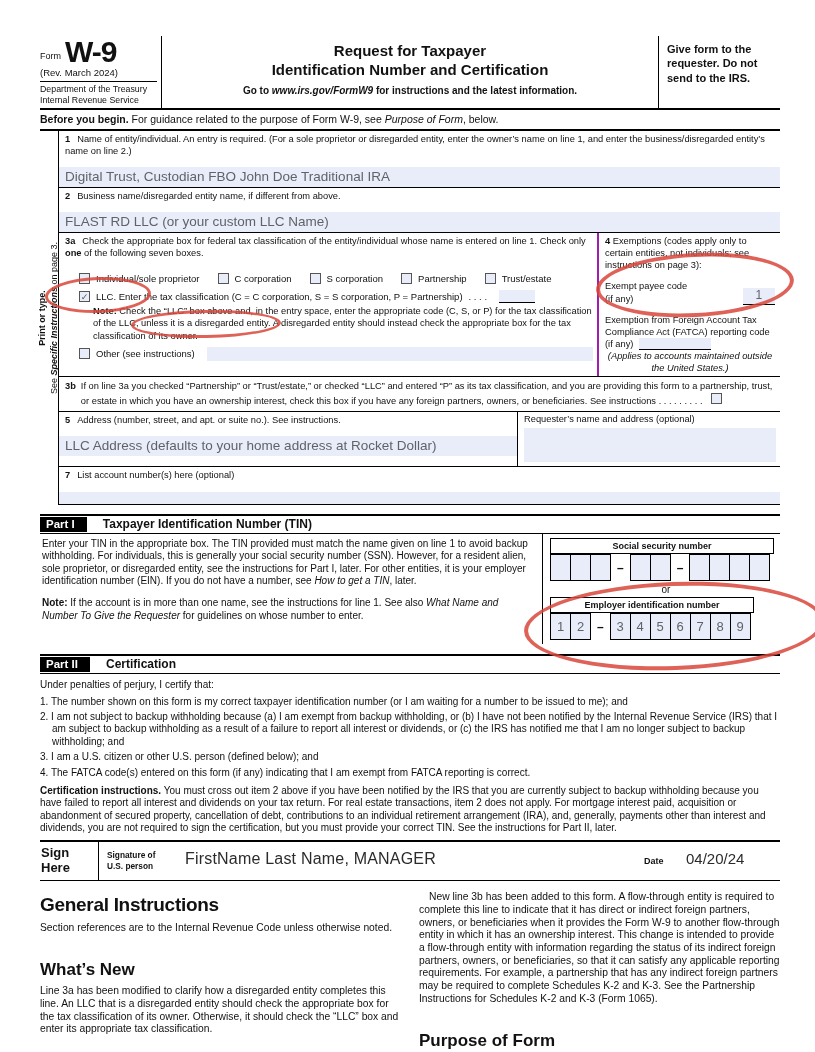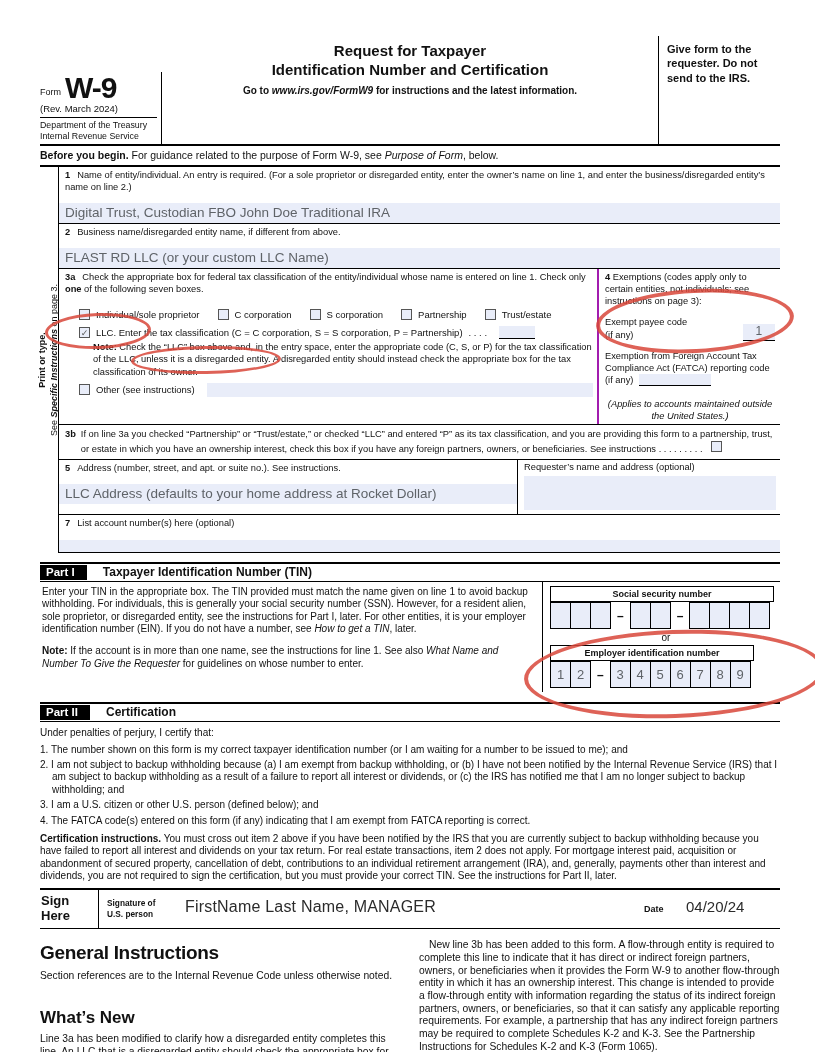--- a/index.html
+++ b/index.html
@@ -15,21 +15,21 @@
     position: absolute; top:0; left:0;
     width: 815px; height: 1052px;
     padding: 36px 35px 0 40px;
   }
   .b { font-weight: bold; }
   .i { font-style: italic; }
   .bi { font-weight: bold; font-style: italic; }
 
   
   .hdr { display:flex; border-bottom:2px solid #000; }
-  .hdr-left { width:122px; border-right:1.5px solid #000; padding:2px 4px 2px 0;margin-top:36px; }
+  .hdr-left { width:122px; border-right:1.5px solid #000; padding:2px 4px 2px 0; }
   .hdr-form-row { display:flex; align-items:flex-end; gap:4px; }
   .hdr-form-word { font-size:9px; padding-bottom:4px; }
   .hdr-w9 { font-size:30px; font-weight:bold; letter-spacing:-1px; line-height:0.9; }
   .hdr-rev { font-size:9.5px; margin:2px 0 3px; }
   .hdr-dept { border-top:1px solid #000; font-size:8.8px; padding-top:2px; line-height:1.25; }
   .hdr-center { flex:1; text-align:center; padding:6px 8px 4px; }
   .hdr-title { font-size:15px; font-weight:bold; line-height:1.25; }
   .hdr-goto { font-size:10px; font-weight:bold; margin-top:5px; }
   .hdr-right { width:122px; border-left:1.5px solid #000; padding:6px 4px 4px 8px; font-size:11px; font-weight:bold; line-height:1.3; }
 
@@ -63,21 +63,21 @@
   .note { font-size:9.3px; line-height:1.3; padding:1px 4px 1px 34px; }
   .circ-wrap { position:relative; display:inline-block; }
   .other-row { display:flex; align-items:center; gap:6px; padding:4px 4px 2px 20px; font-size:9.5px; }
   .other-fill { flex:1; height:14px; background:#e9edf9; margin-left:6px; }
 
   .exempt-row { display:flex; align-items:flex-end; margin-top:9px; position:relative;gap:40px; }
   .exempt-box { width:40px; background:#e9edf9; border-bottom:1px solid #000; text-align:center;
                 color:#5f6368; font-size:12px; margin-left:6px; }
   .fatca { margin-top:9px; }
   .fatca-box { display:inline-block; width:72px; height:12px; background:#e9edf9; border-bottom:1px solid #000; margin-left:6px; vertical-align:bottom; }
-  .applies { font-style:italic; text-align:center; margin-top:12px; line-height:1.3; }
+  .applies { font-style:italic; text-align:center; margin-top:0; line-height:1.3; }
 
   .row3b { display:flex; border-bottom:1px solid #000; padding:3px 6px 4px; font-size:9.3px; line-height:1.35; }
   .row3b .num { font-weight:bold; margin-right:5px; }
   .row3b-box { align-self:flex-end; margin-left:6px; }
 
   
   .sec56 { display:flex; border-bottom:1px solid #000; }
   .sec56-left { flex:1; }
   .sec56-left .lrow:last-child { border-bottom:none; }
   .requester { width:263px; border-left:1px solid #000; padding:2px 4px 4px 6px; font-size:9.3px; }

